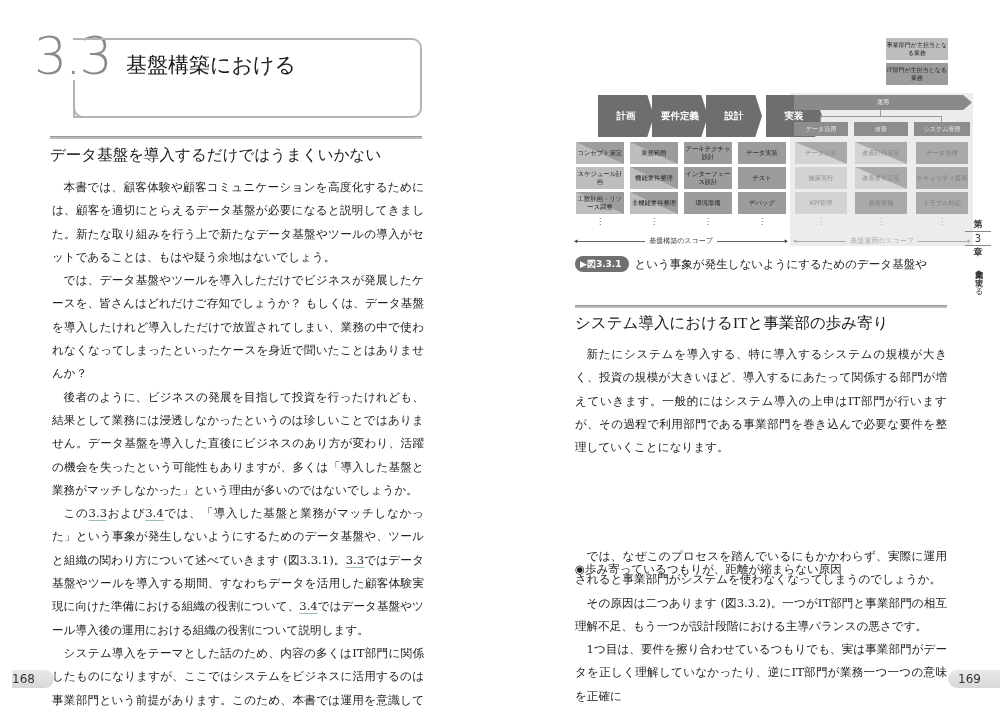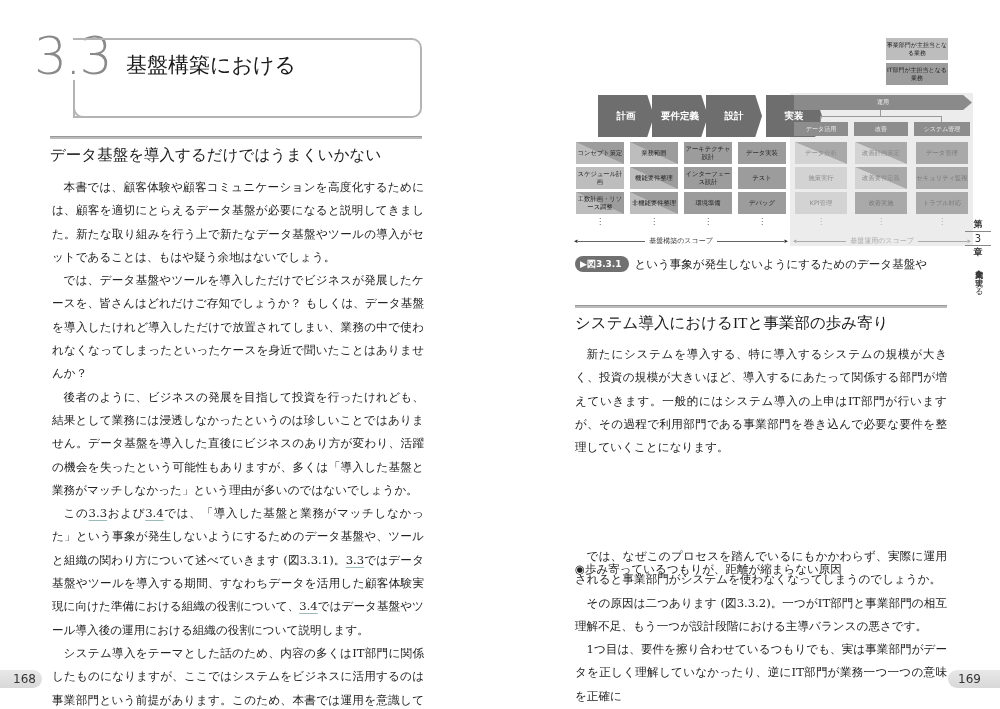--- a/index.html
+++ b/index.html
@@ -16,21 +16,21 @@
   .sec-title { position: absolute; left: 126px; top: 50px; font-family: "DejaVu Sans", sans-serif; font-size: 21px; line-height: 30px; color: #1a1a1a; }
 
   .h2-rule { position: absolute; height: 3px; border-top: 1px solid #999; border-bottom: 2px solid #bbb; }
   .h2 { position: absolute; font-family: Liberation Serif, serif; font-size: 15.5px; color: #1a1a1a; white-space: nowrap; }
 
   .body-text { position: absolute; font-size: 11.6px; line-height: 23.3px; color: #222; text-align: justify; }
   .body-text p { text-indent: 1em; }
   .ul { text-decoration: underline; text-decoration-color: #9bb; text-underline-offset: 3px; }
 
   .folio { position: absolute; top: 670px; height: 18px; background: linear-gradient(#e8e8e8, #d8d8d8); font-family: "DejaVu Sans", sans-serif; font-size: 12px; color: #333; line-height: 18px; }
-  .folio-left { left: 0; width: 42px; border-radius: 0 9px 9px 0; text-align: right; padding-right: 6px; }
+  .folio-left { left: 12px; width: 42px; border-radius: 0 9px 9px 0; padding-right: 6px; }
   .folio-right { right: 0; width: 52px; border-radius: 9px 0 0 9px; text-align: left; padding-left: 10px; }
 
   
   .fig { position: absolute; left: 574px; top: 38px; width: 400px; height: 220px; font-family: "DejaVu Sans", sans-serif; }
   .legend-box { position: absolute; width: 62px; height: 22px; font-size: 6px; line-height: 8px; text-align: center; padding-top: 3px; color: #222; }
   .ops-bg { position: absolute; left: 216px; top: 55px; width: 183px; height: 153px; background: #ececec; }
   .phase { position: absolute; top: 57px; height: 42px; background: #6e6e6e; color: #fff; font-size: 9.5px; font-weight: bold; display: flex; align-items: center; justify-content: center; clip-path: polygon(0 0, 88% 0, 100% 50%, 88% 100%, 0 100%); margin-left: 24px; }
   .ops-arrow { position: absolute; left: 220px; top: 57px; width: 178px; height: 15px; background: #8a8a8a; color: #eee; font-size: 6px; display: flex; align-items: center; justify-content: center; clip-path: polygon(0 0, 95% 0, 100% 50%, 95% 100%, 0 100%); }
   .ops-tree { position: absolute; border: 1px solid #999; border-bottom: none; }
   .ops-sub { position: absolute; top: 84px; height: 14px; background: #8d8d8d; color: #eee; font-size: 6px; display: flex; align-items: center; justify-content: center; }

